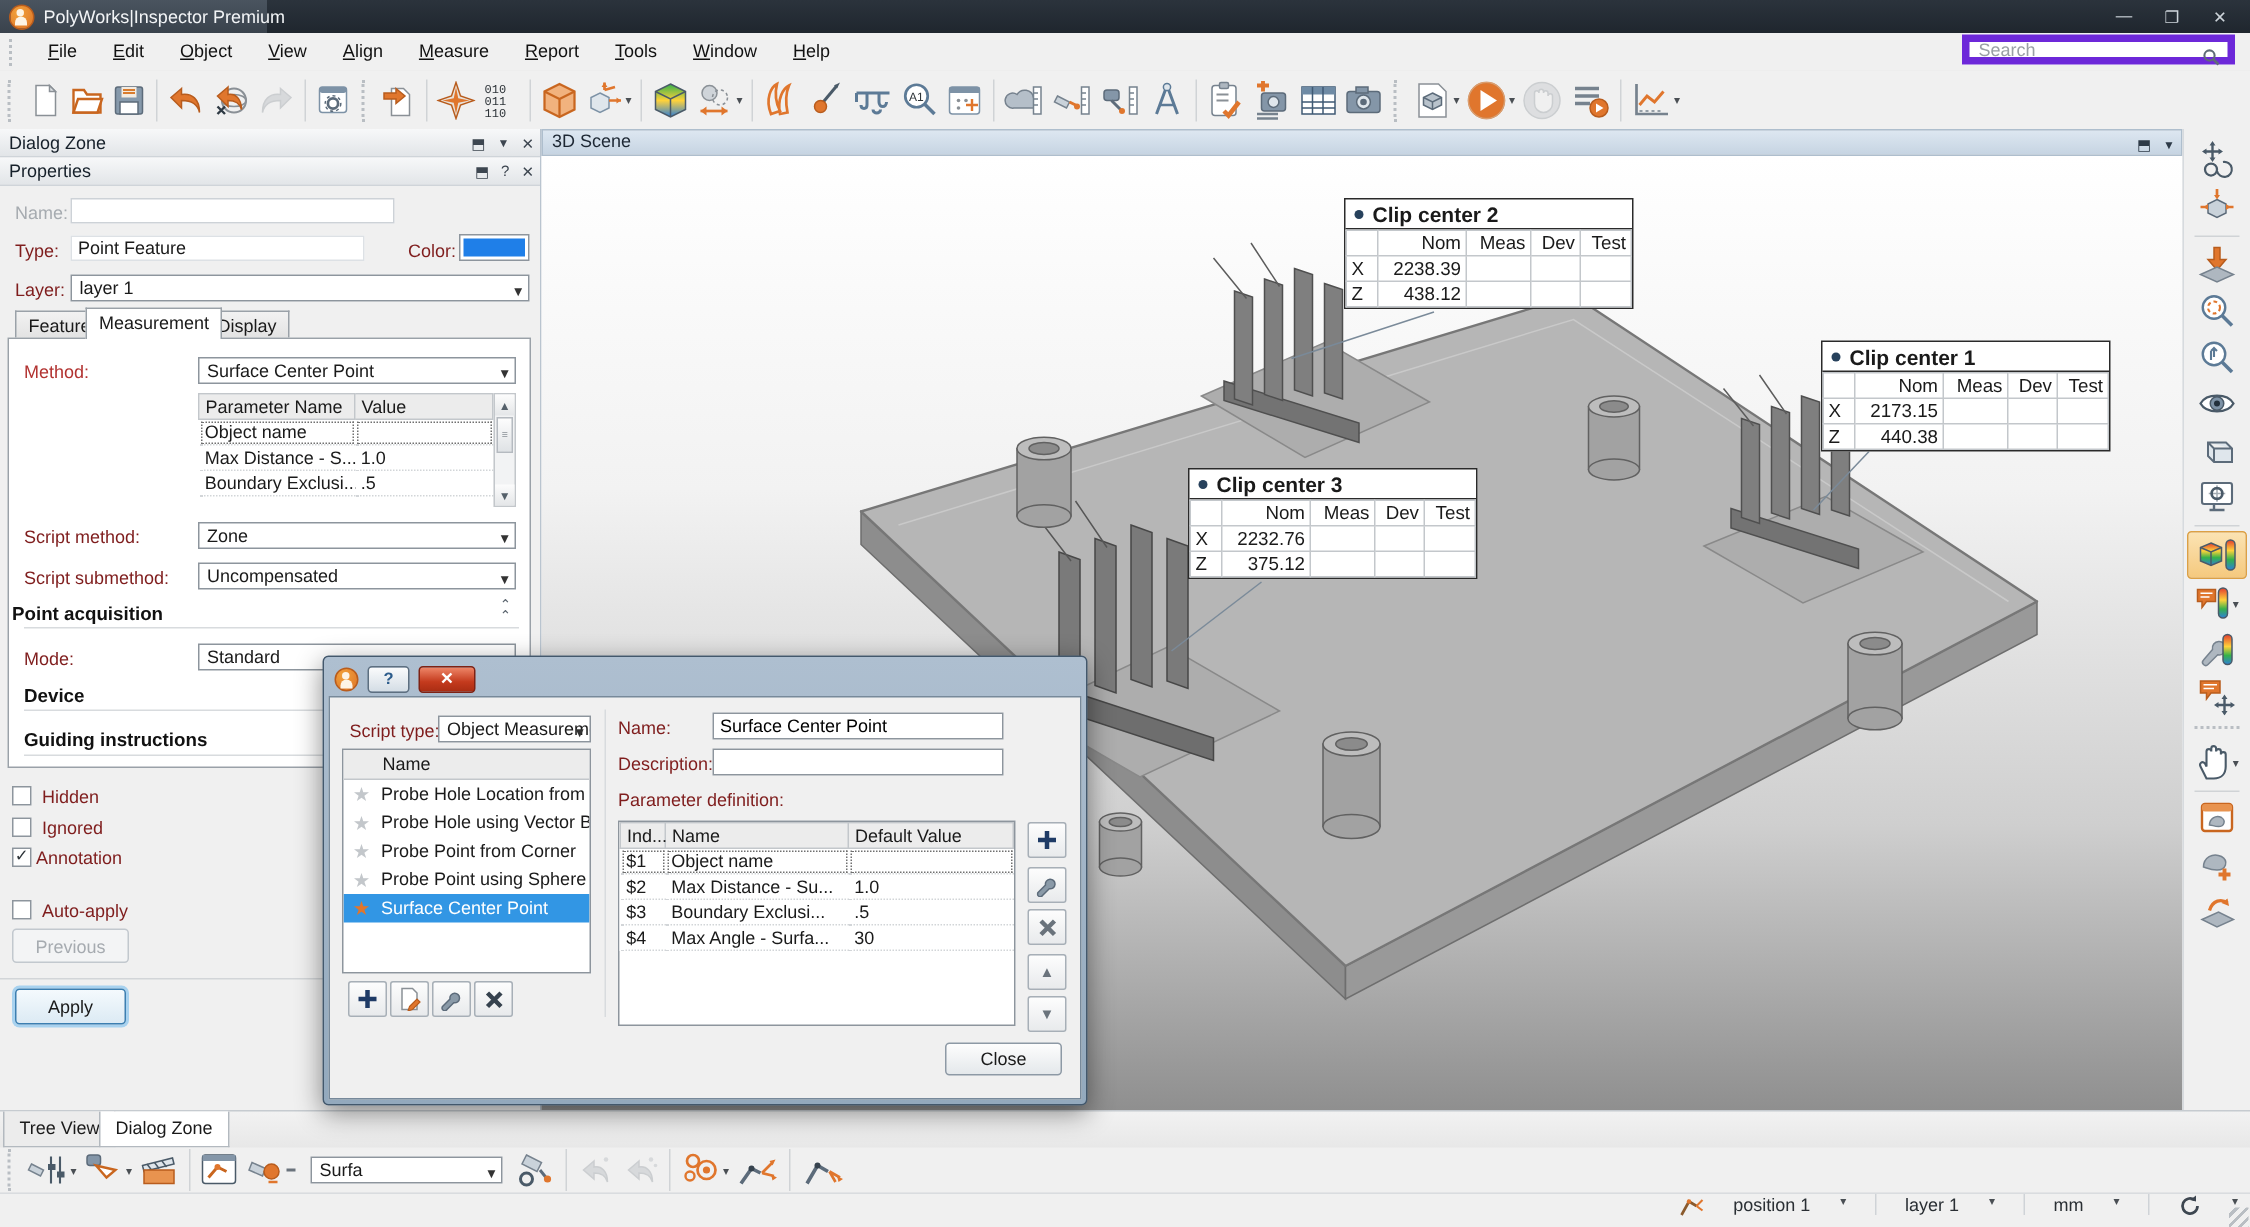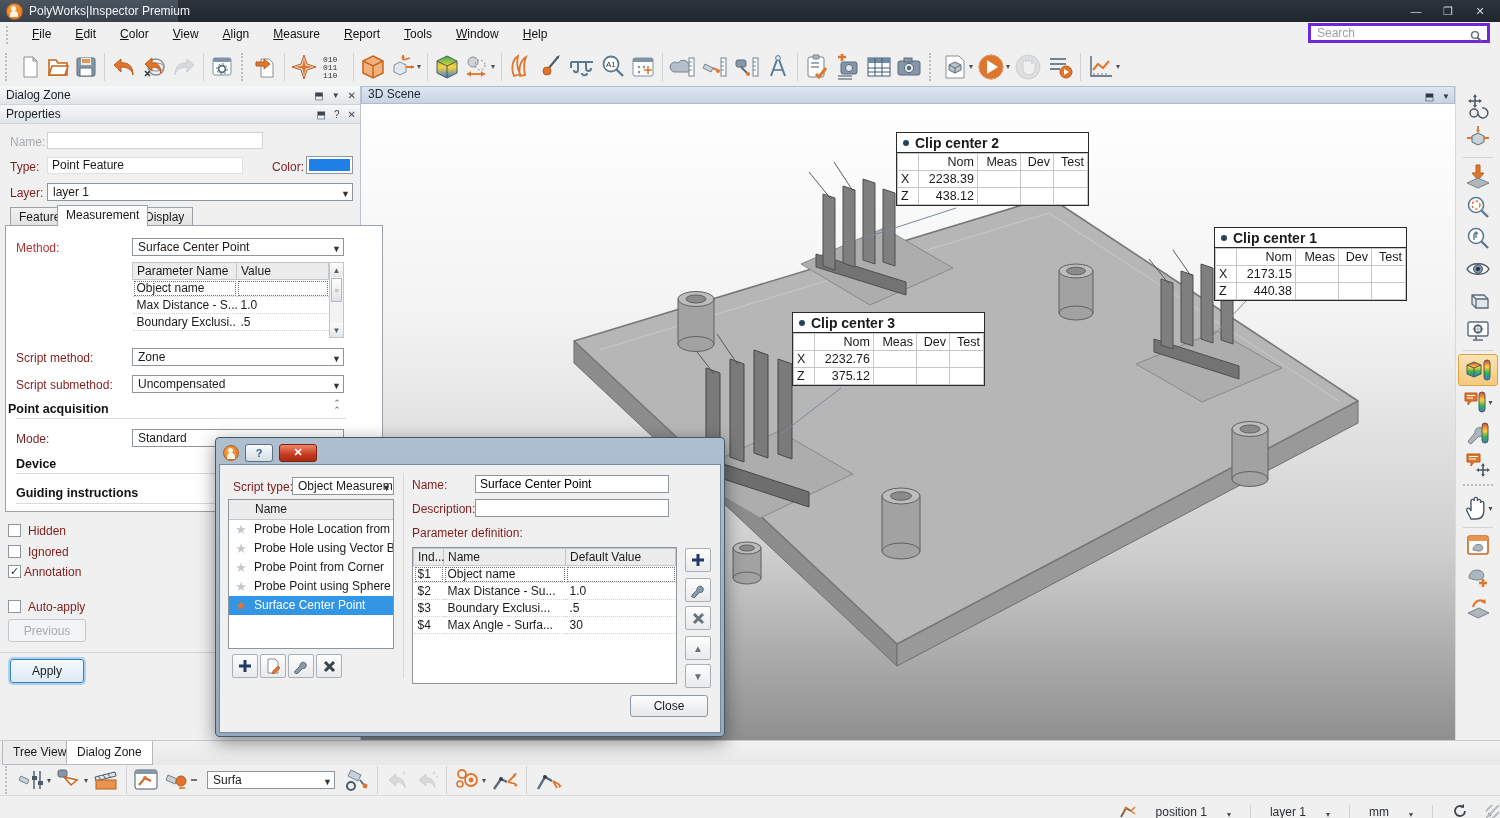--- a/index.html
+++ b/index.html
@@ -18,21 +18,21 @@
   .app-title{color:#f2f4f6;font-size:12px;white-space:nowrap}
   .winbtns{position:absolute;right:4px;top:0;height:22px;display:flex;align-items:center}
   .winbtn{width:32px;height:20px;display:flex;align-items:center;justify-content:center;color:#cdd4da;font-size:11px}
 
   
   .menubar{position:absolute;left:0;top:22px;width:1500px;height:25px;background:#f0f0f0;border-bottom:1px solid #e3e3e3;
            display:flex;align-items:center}
   .menugrip{width:4px;height:18px;border-left:2px dotted #b9bec3;margin:0 8px 0 6px}
   .menu-item{display:inline-block;padding:0 12px;line-height:25px;color:#111}
   .menu-item::first-letter{text-decoration:underline}
-  .searchbox{position:absolute;right:10px;top:1px;width:182px;height:20px;background:#fff;border:3px solid #6d28d9;
+  .searchbox{position:absolute;right:10px;top:1px;width:182px;height:20px;background:#fff;border:5px solid #6d28d9;
              display:flex;align-items:center;box-sizing:border-box}
   .searchbox input{flex:1;border:none;outline:none;font:12px "Liberation Sans",sans-serif;color:#333;padding:0 6px;background:transparent}
   .searchbox input::placeholder{color:#9aa0a6}
 
   
   .toolbar{position:absolute;left:0;top:47px;width:1500px;height:39px;background:#f0f0f0;display:flex;align-items:center;
            border-bottom:1px solid #d6dade}
   .tbtn{height:32px;display:flex;align-items:center;justify-content:center;padding:0 2px;flex:0 0 auto}
   .dd{font-size:8px;color:#4a4f54;margin-left:1px}
   .vsep{width:1px;height:28px;background:#d0d3d6;margin:0 4px;flex:0 0 auto}
@@ -49,21 +49,21 @@
   .frm-label.disabled{color:#a6abb0}
   .textbox{position:absolute;background:#fff;border:1px solid #c9ced3;box-sizing:border-box;padding:0 4px;line-height:15px;font-size:12px}
   .combo{position:absolute;background:#fff;border:1px solid #8d959d;box-sizing:border-box;height:18px;line-height:16px;
          padding:0 18px 0 5px;overflow:hidden;white-space:nowrap}
   .combo .car{position:absolute;right:2px;top:2px;font-size:9px;color:#333}
   .color-swatch{position:absolute;border:1px solid #8d959d;background:#fff;padding:2px;box-sizing:border-box}
   .color-swatch .fill{width:100%;height:100%;background:#1f7fe8}
   .tab{position:absolute;height:19px;line-height:18px;padding:0 8px;border:1px solid #9aa1a8;border-bottom:none;
        background:linear-gradient(#f2f2f2,#e2e2e2);box-sizing:border-box}
   .tab.active{background:#fff;height:21px;z-index:3}
-  .tabpage{position:absolute;left:5px;top:139px;width:378px;height:287px;background:#fff;border:1px solid #9aa1a8;box-sizing:border-box;z-index:2}
+  .tabpage{position:absolute;left:5px;top:139px;width:349px;height:287px;background:#fff;border:1px solid #9aa1a8;box-sizing:border-box;z-index:2}
   .sect{position:absolute;font-weight:bold;font-size:12.5px;color:#111}
   .sect-line{position:absolute;height:1px;background:#d8dbde}
   .chev{position:absolute;color:#5a646e;font-size:9px;line-height:7px;text-align:center;width:14px}
   .red{color:#b23331}
   table.ptable{border-collapse:collapse;table-layout:fixed;background:#fff;font-size:12px}
   .ptable th{background:#ececec;border:1px solid #c3c7cb;font-weight:normal;text-align:left;padding:1px 4px}
   .ptable td{border-bottom:1px dotted #d2d5d8;padding:1px 4px;white-space:nowrap;overflow:hidden}
   .rowsel td{outline:1px dotted #707070;outline-offset:-2px}
   .scrollcol{position:absolute;width:15px;background:#f2f3f4;border:1px solid #c3c7cb;box-sizing:border-box}
   .scrollcol .sb{height:14px;display:flex;align-items:center;justify-content:center;font-size:8px;color:#55606a;background:linear-gradient(#fcfcfc,#e4e6e8)}
@@ -74,21 +74,21 @@
        background:linear-gradient(#fdfdfd,#e4e8eb);font-size:12px;box-sizing:border-box}
   .btn.disabled{color:#a6abb0;border-color:#c2c8ce;background:#f3f4f5}
   .btn.primary{border:1px solid #3c7fb1;box-shadow:0 0 0 2px #a8d2ef;background:linear-gradient(#f4fafd,#dceaf4)}
 
   
   .tabstrip{position:absolute;left:0;top:740px;width:1500px;height:25px;background:linear-gradient(#f2f2f2,#e7e7e7);border-top:1px solid #c6cbd0}
   .btab{position:absolute;top:0;height:24px;line-height:23px;padding:0 10px;border:1px solid #b3b9bf;border-top:none;background:#ececec;box-sizing:border-box}
   .btab.active{background:#fff}
   .btoolbar{position:absolute;left:0;top:765px;width:1500px;height:30px;background:#f0f0f0;display:flex;align-items:center;border-bottom:1px solid #dfe2e5}
   .statusbar{position:absolute;left:0;top:795px;width:1500px;height:23px;background:#f0f0f0;border-top:1px solid #d9dcdf}
-  .status-right{position:absolute;right:8px;top:0;height:23px;display:flex;align-items:flex-end;gap:19px;color:#2a2f34}
+  .status-right{position:absolute;right:8px;top:0;height:23px;display:flex;align-items:flex-start;gap:19px;color:#2a2f34}
   .ssep{width:1px;height:14px;background:#cfd3d7}
   .gripcorner{position:absolute;right:1px;bottom:1px;width:13px;height:13px;
       background:repeating-linear-gradient(135deg,transparent 0 3px,#b9bec3 3px 5px)}
 
   
   .scene{position:absolute;left:361px;top:86px;width:1094px;height:654px}
   .scene-hdr{position:absolute;left:0;top:0;width:100%;height:18px;background:linear-gradient(#dde7f1,#c6d4e2);
              border:1px solid #aebecd;box-sizing:border-box;display:flex;align-items:flex-end;padding:2px 6px;color:#1d2733}
   .scene-body{position:absolute;left:0;top:18px;width:1094px;height:636px;
               background:linear-gradient(180deg,#ffffff 0%,#f2f2f2 35%,#cfcfcf 70%,#8f8f8f 100%);overflow:hidden}
@@ -142,21 +142,21 @@
     <span class="winbtn">—</span>
     <span class="winbtn">❐</span>
     <span class="winbtn">✕</span>
   </div>
 </div>
 
 <div class="menubar">
   <span class="menugrip"></span>
   <span class="menu-item">File</span>
   <span class="menu-item">Edit</span>
-  <span class="menu-item">Color</span>
+  <span class="menu-item">Object</span>
   <span class="menu-item">View</span>
   <span class="menu-item">Align</span>
   <span class="menu-item">Measure</span>
   <span class="menu-item">Report</span>
   <span class="menu-item">Tools</span>
   <span class="menu-item">Window</span>
   <span class="menu-item">Help</span>
   <div class="searchbox">
     <input placeholder="Search" style="">
     <svg class="abs" style="right:5px;top:4px" width="12" height="12" viewBox="0 0 12 12">

